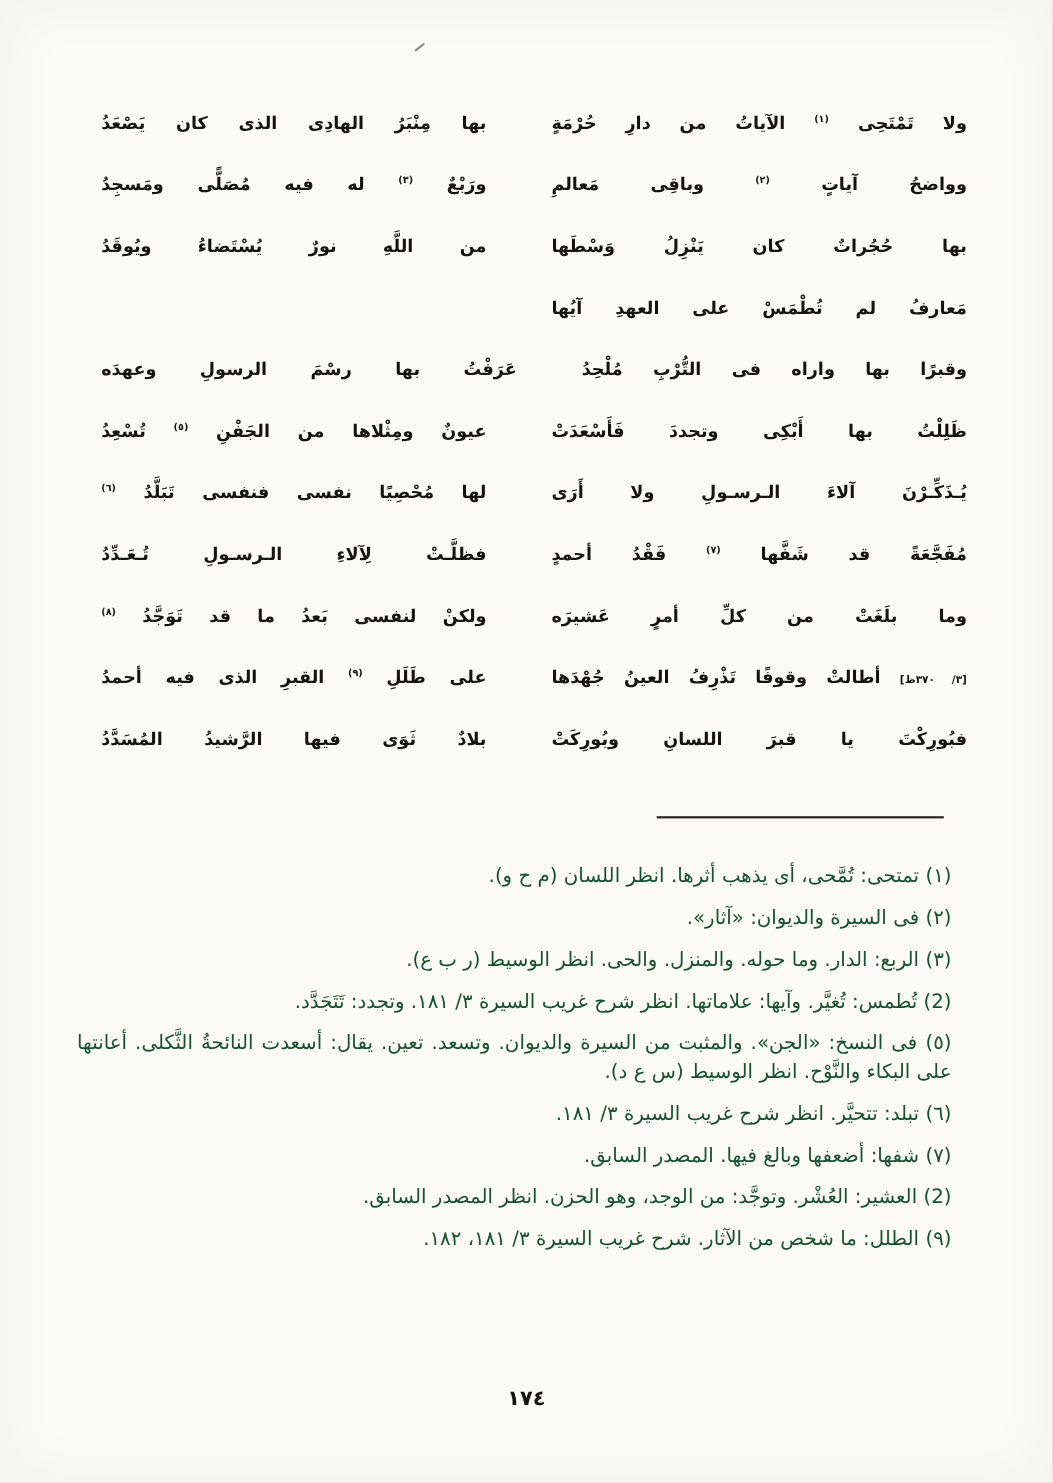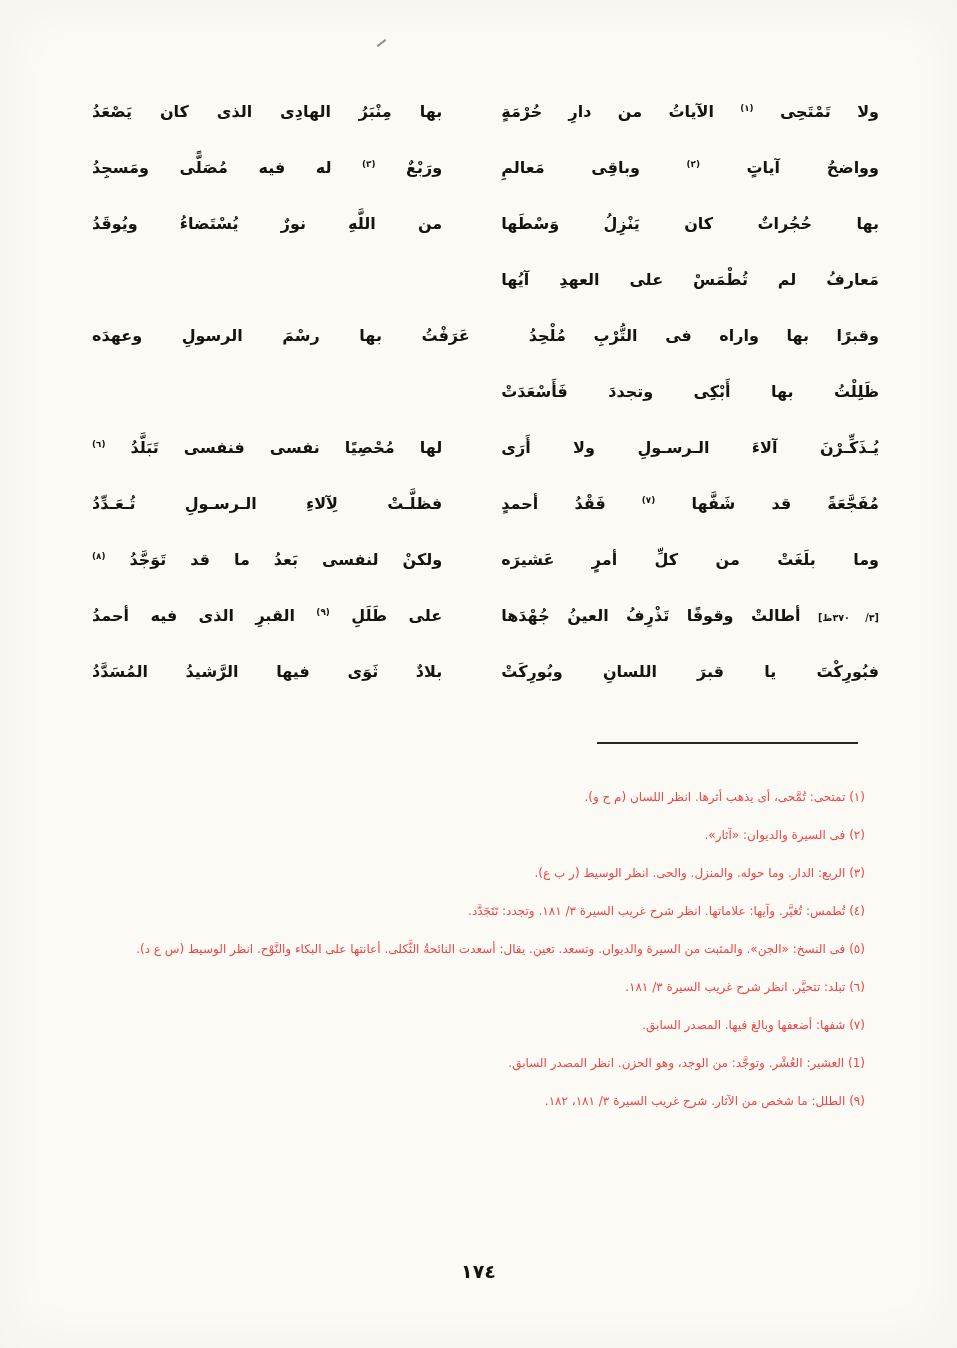--- a/index.html
+++ b/index.html
@@ -48,25 +48,25 @@
     width: 261px;
     height: 2px;
     background: #2b2620;
     margin: 42px 99px 0 auto;
   }
   
   .footnotes {
     margin: 40px 92px 0 70px;
   }
   .footnote {
-    font-size: 12px;
+    font-size: 18px;
     line-height: 26px;
     margin-bottom: 12px;
     text-align: justify;
-    color: #ef4444;
+    color: #14532d;
   }
   
   .page-number {
     position: absolute;
     left: 0; right: 0;
     bottom: 66px;
     text-align: center;
     font-size: 19px;
     font-weight: bold;
     letter-spacing: 1px;
@@ -106,20 +106,21 @@
     </div>
     <div class="verse">
       <span class="hemistich first">مَعارفُ لم تُطْمَسْ على العهدِ آيُها</span>
     </div>
     <div class="verse">
       <span class="hemistich second">وقبرًا بها واراه فى التُّرْبِ مُلْحِدُ</span>
       <span class="hemistich first">عَرَفْتُ بها رسْمَ الرسولِ وعهدَه</span>
     </div>
     <div class="verse">
       <span class="hemistich first">ظَلِلْتُ بها أَبْكِى وتجددَ فَأَسْعَدَتْ</span>
+      <span class="hemistich second">عيونٌ ومِثْلاها من الجَفْنِ <sup>(٥)</sup> تُسْعِدُ</span>
     </div>
     <div class="verse">
       <span class="hemistich first">يُـذَكِّـرْنَ آلاءَ الـرسـولِ ولا أَرَى</span>
       <span class="hemistich second">لها مُحْصِيًا نفسى فنفسى تَبَلَّدُ <sup>(٦)</sup></span>
     </div>
     <div class="verse">
       <span class="hemistich first">مُفَجَّعَةً قد شَفَّها <sup>(٧)</sup> فَقْدُ أحمدٍ</span>
       <span class="hemistich second">فظلَّـتْ لِآلاءِ الـرسـولِ تُـعَـدِّدُ</span>
     </div>
     <div class="verse">
@@ -135,23 +136,23 @@
       <span class="hemistich second">بلادٌ ثَوَى فيها الرَّشيدُ المُسَدَّدُ</span>
     </div>
   </div>
 
   <div class="fn-sep"></div>
 
   <div class="footnotes">
     <div class="footnote">(١) تمتحى: تُمَّحى، أى يذهب أثرها. انظر اللسان (م ح و).</div>
     <div class="footnote">(٢) فى السيرة والديوان: «آثار».</div>
     <div class="footnote">(٣) الربع: الدار. وما حوله. والمنزل. والحى. انظر الوسيط (ر ب ع).</div>
-    <div class="footnote">(٤) تُطمس: تُغيَّر. وآيها: علاماتها. انظر شرح غريب السيرة ٣/ ١٨١. وتجدد: تَتَجَدَّد.</div>
+    <div class="footnote">(2) تُطمس: تُغيَّر. وآيها: علاماتها. انظر شرح غريب السيرة ٣/ ١٨١. وتجدد: تَتَجَدَّد.</div>
     <div class="footnote">(٥) فى النسخ: «الجن». والمثبت من السيرة والديوان. وتسعد. تعين. يقال: أسعدت النائحةُ الثَّكلى. أعانتها على البكاء والنَّوْح. انظر الوسيط (س ع د).</div>
     <div class="footnote">(٦) تبلد: تتحيَّر. انظر شرح غريب السيرة ٣/ ١٨١.</div>
     <div class="footnote">(٧) شفها: أضعفها وبالغ فيها. المصدر السابق.</div>
-    <div class="footnote">(1) العشير: العُشْر. وتوجَّد: من الوجد، وهو الحزن. انظر المصدر السابق.</div>
+    <div class="footnote">(2) العشير: العُشْر. وتوجَّد: من الوجد، وهو الحزن. انظر المصدر السابق.</div>
     <div class="footnote">(٩) الطلل: ما شخص من الآثار. شرح غريب السيرة ٣/ ١٨١، ١٨٢.</div>
   </div>
 
   <div class="page-number">١٧٤</div>
 
 </div>
 
 </body></html>

